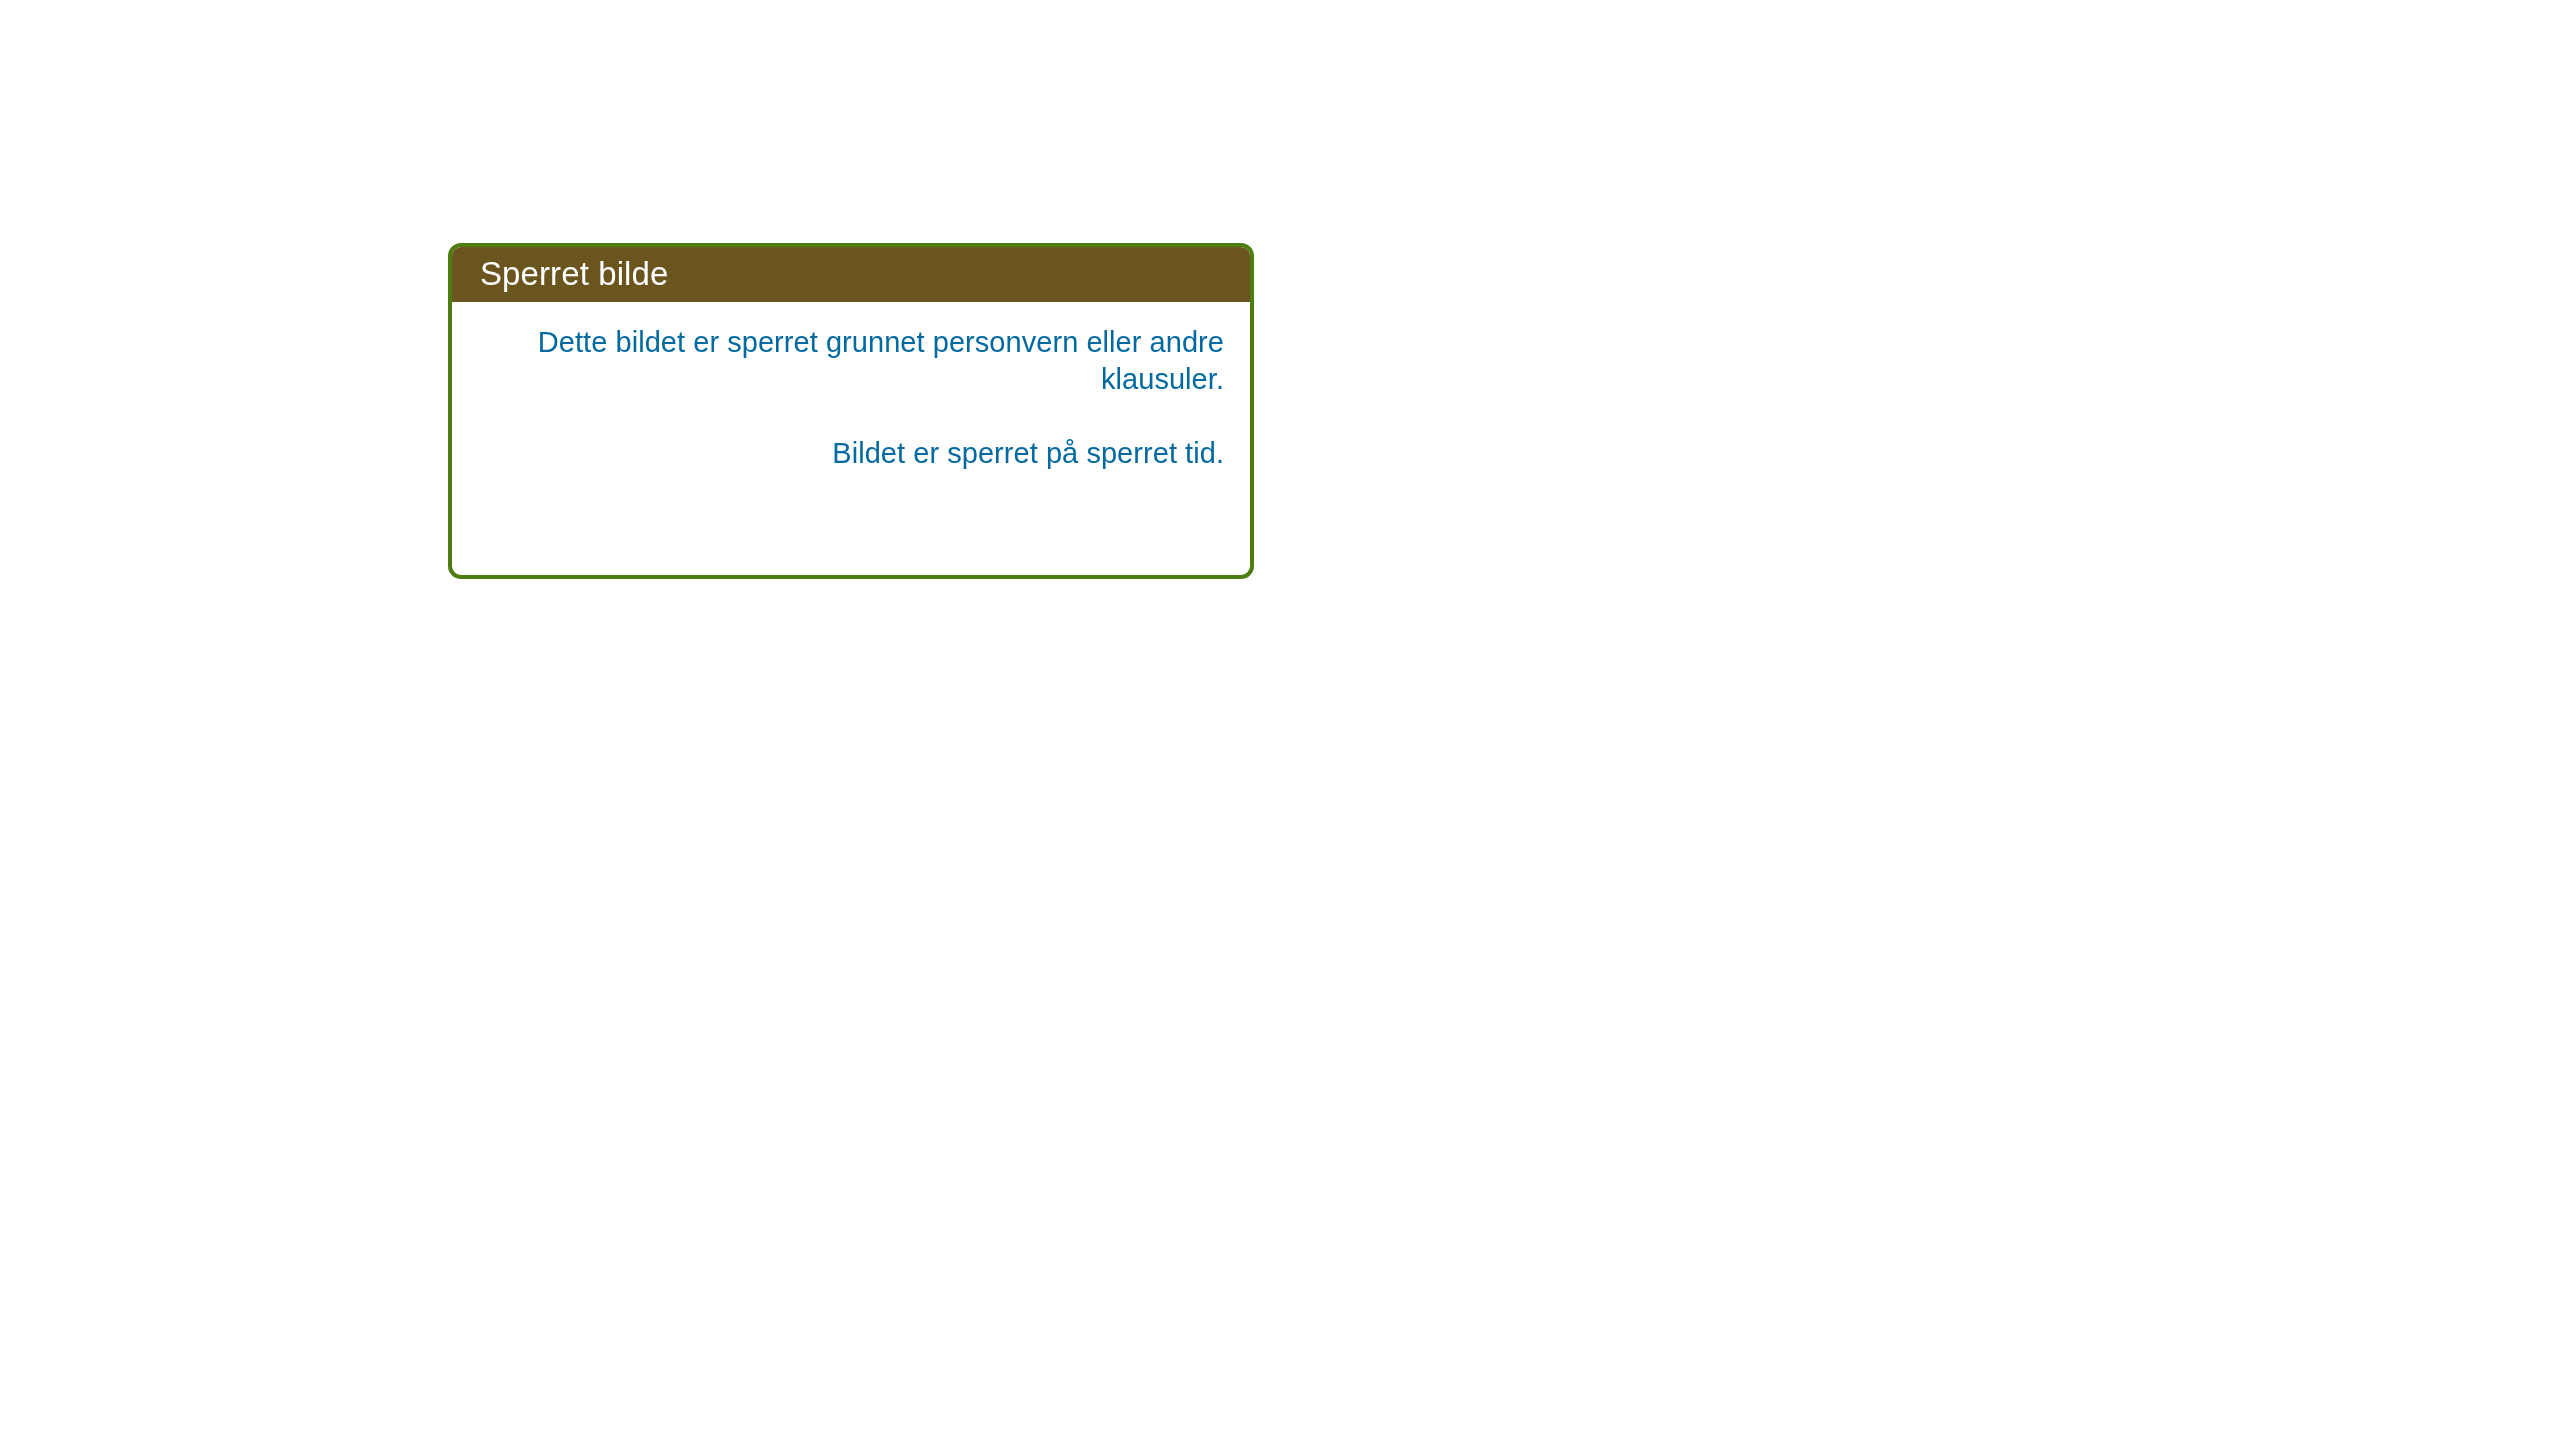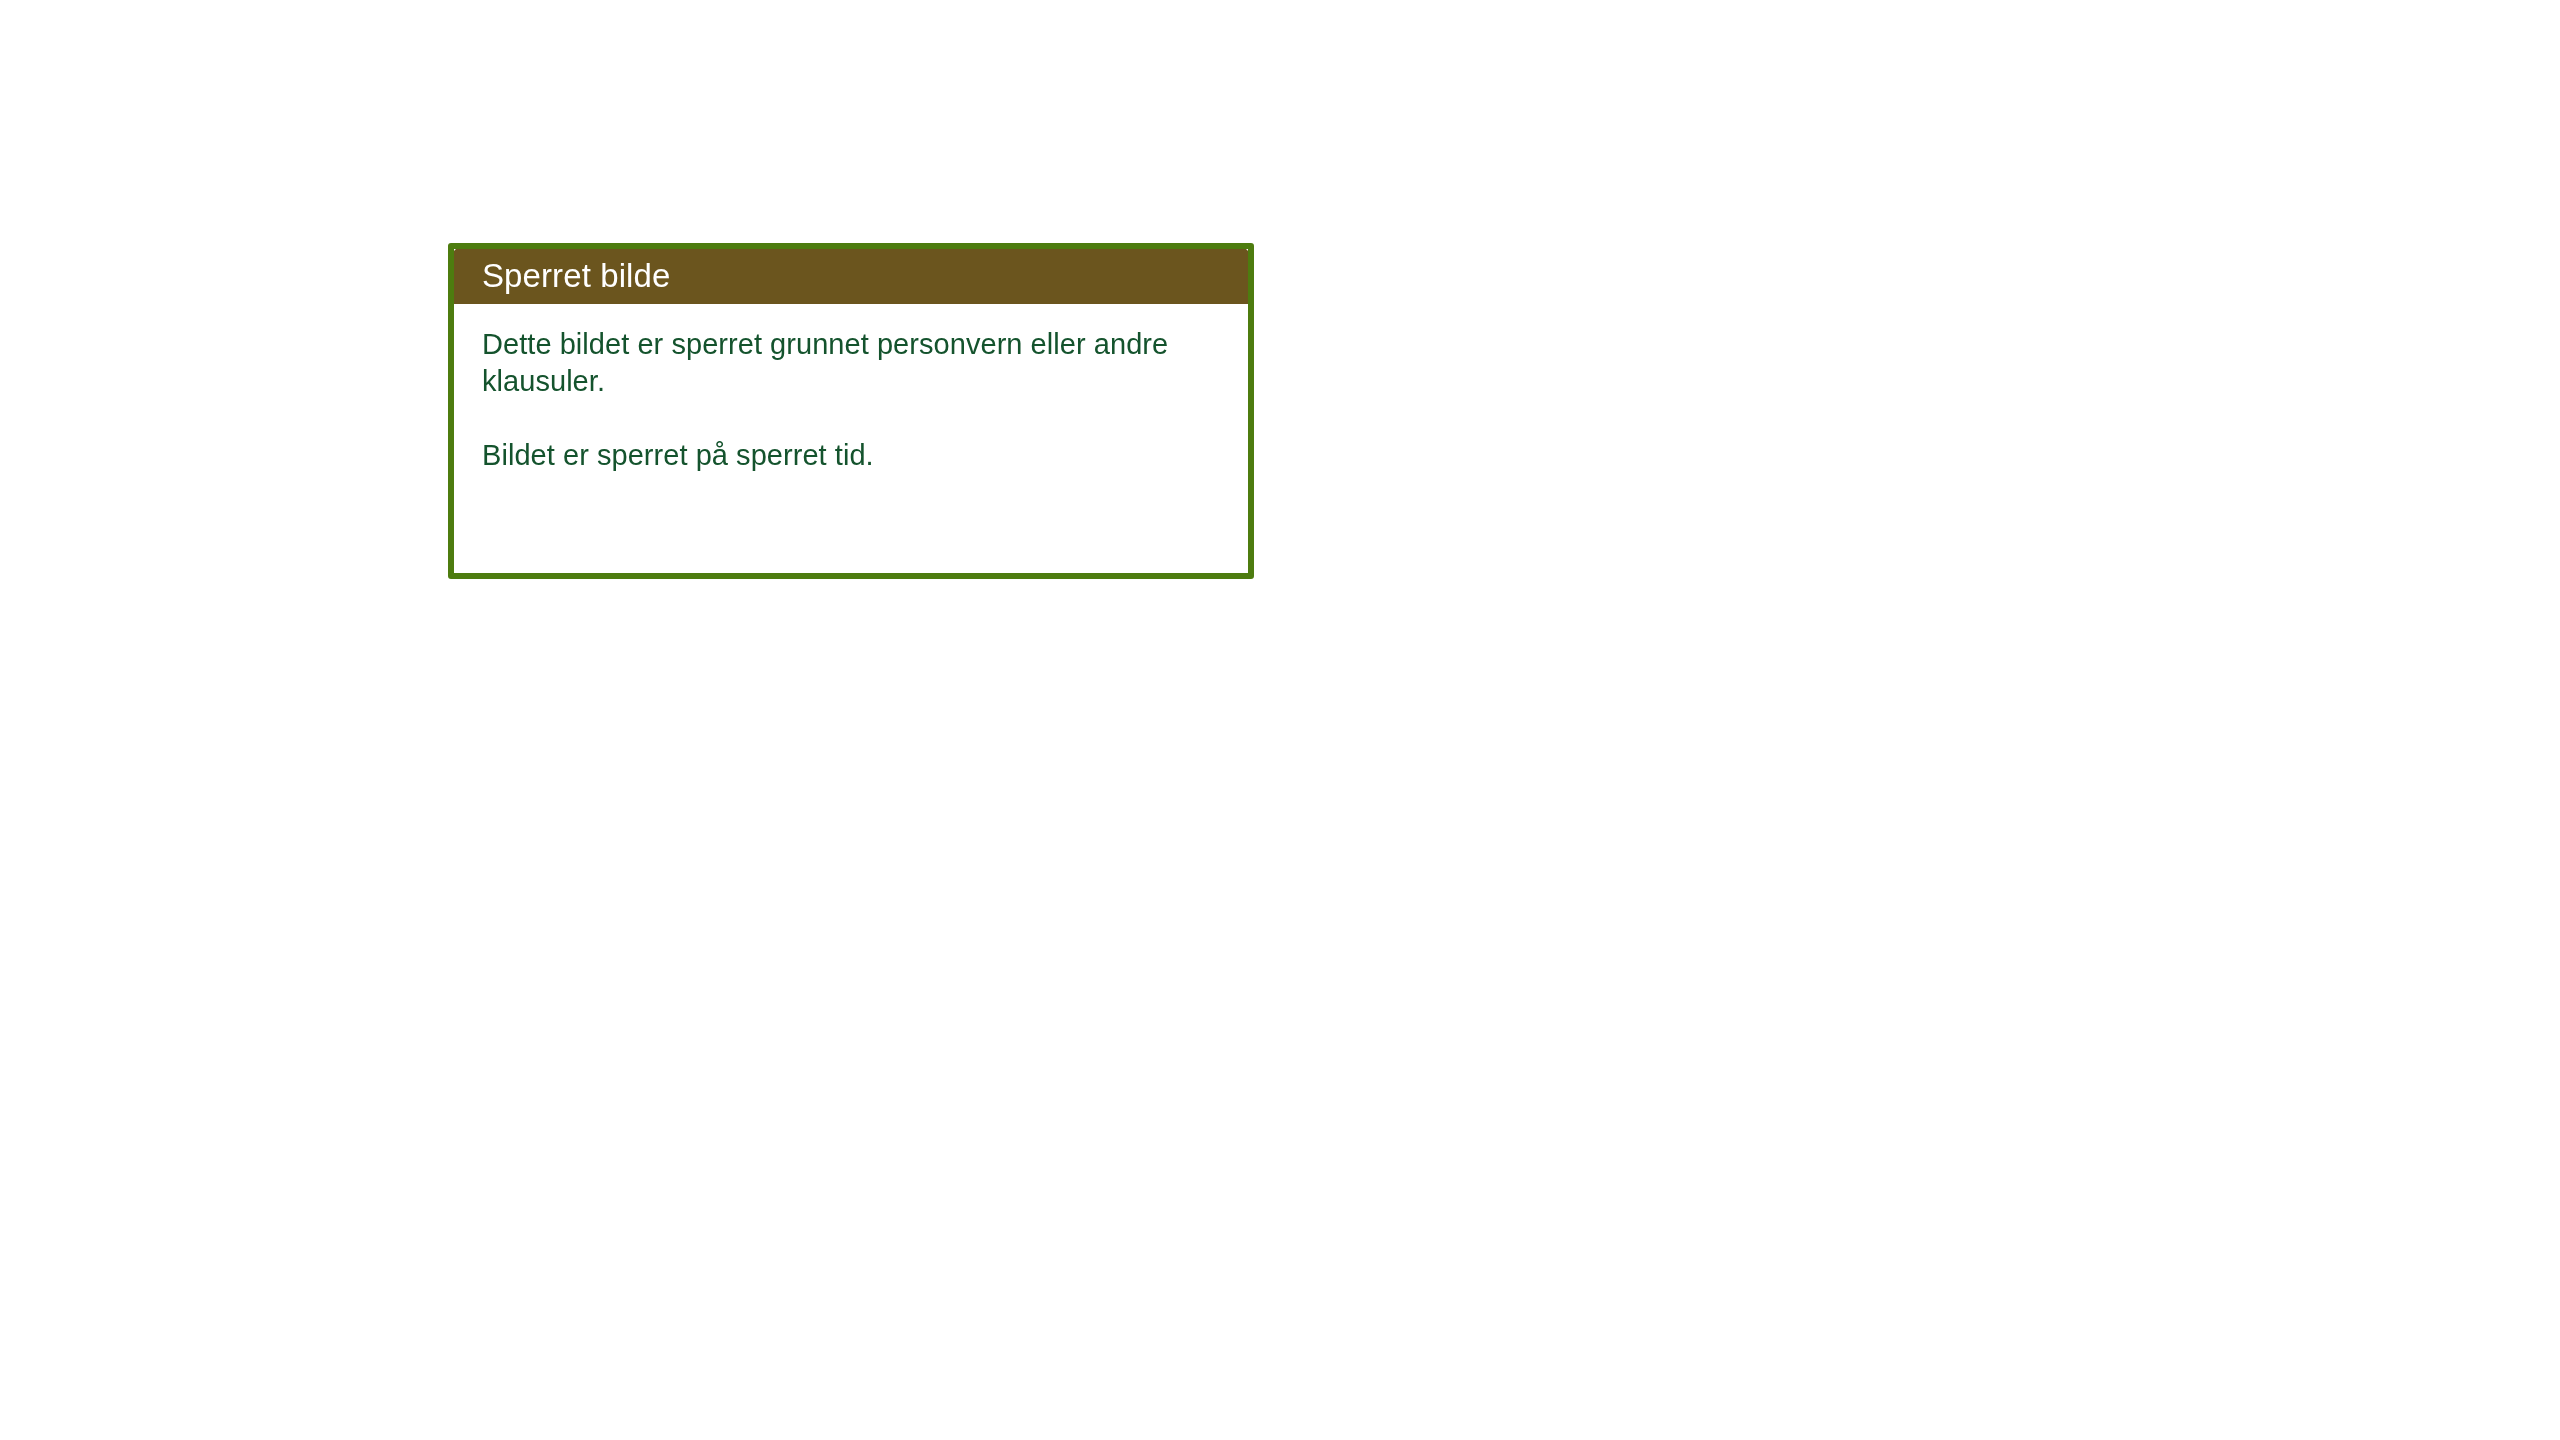--- a/index.html
+++ b/index.html
@@ -19,23 +19,24 @@
     width: 2560px;
     height: 1440px;
     background: #ffffff;
   }
 
   .notice-card {
     position: absolute;
     top: 243px;
     box-sizing: border-box;
     background: #ffffff;
-    border: 6px solid #4d7c0f;
-    border-radius: 3px;
+    border: 4px solid #4d7c0f;
+    border-radius: 13px;
     overflow: hidden;
+    text-align: right;
   }
 
   #card-no {
     left: 448px;
     width: 806px;
     height: 336px;
   }
 
   #card-en {
     left: 1313px;
@@ -63,21 +64,21 @@
     white-space: nowrap;
   }
 
   .card-body {
     box-sizing: border-box;
     padding: 22px 26px 0 28px;
     background: #ffffff;
   }
 
   .card-paragraph {
-    color: #14532d;
+    color: #0369a1;
     font-size: 29px;
     font-weight: 400;
     line-height: 37px;
     margin: 0;
     letter-spacing: 0.05px;
   }
 
   .paragraph-gap {
     height: 37px;
   }

